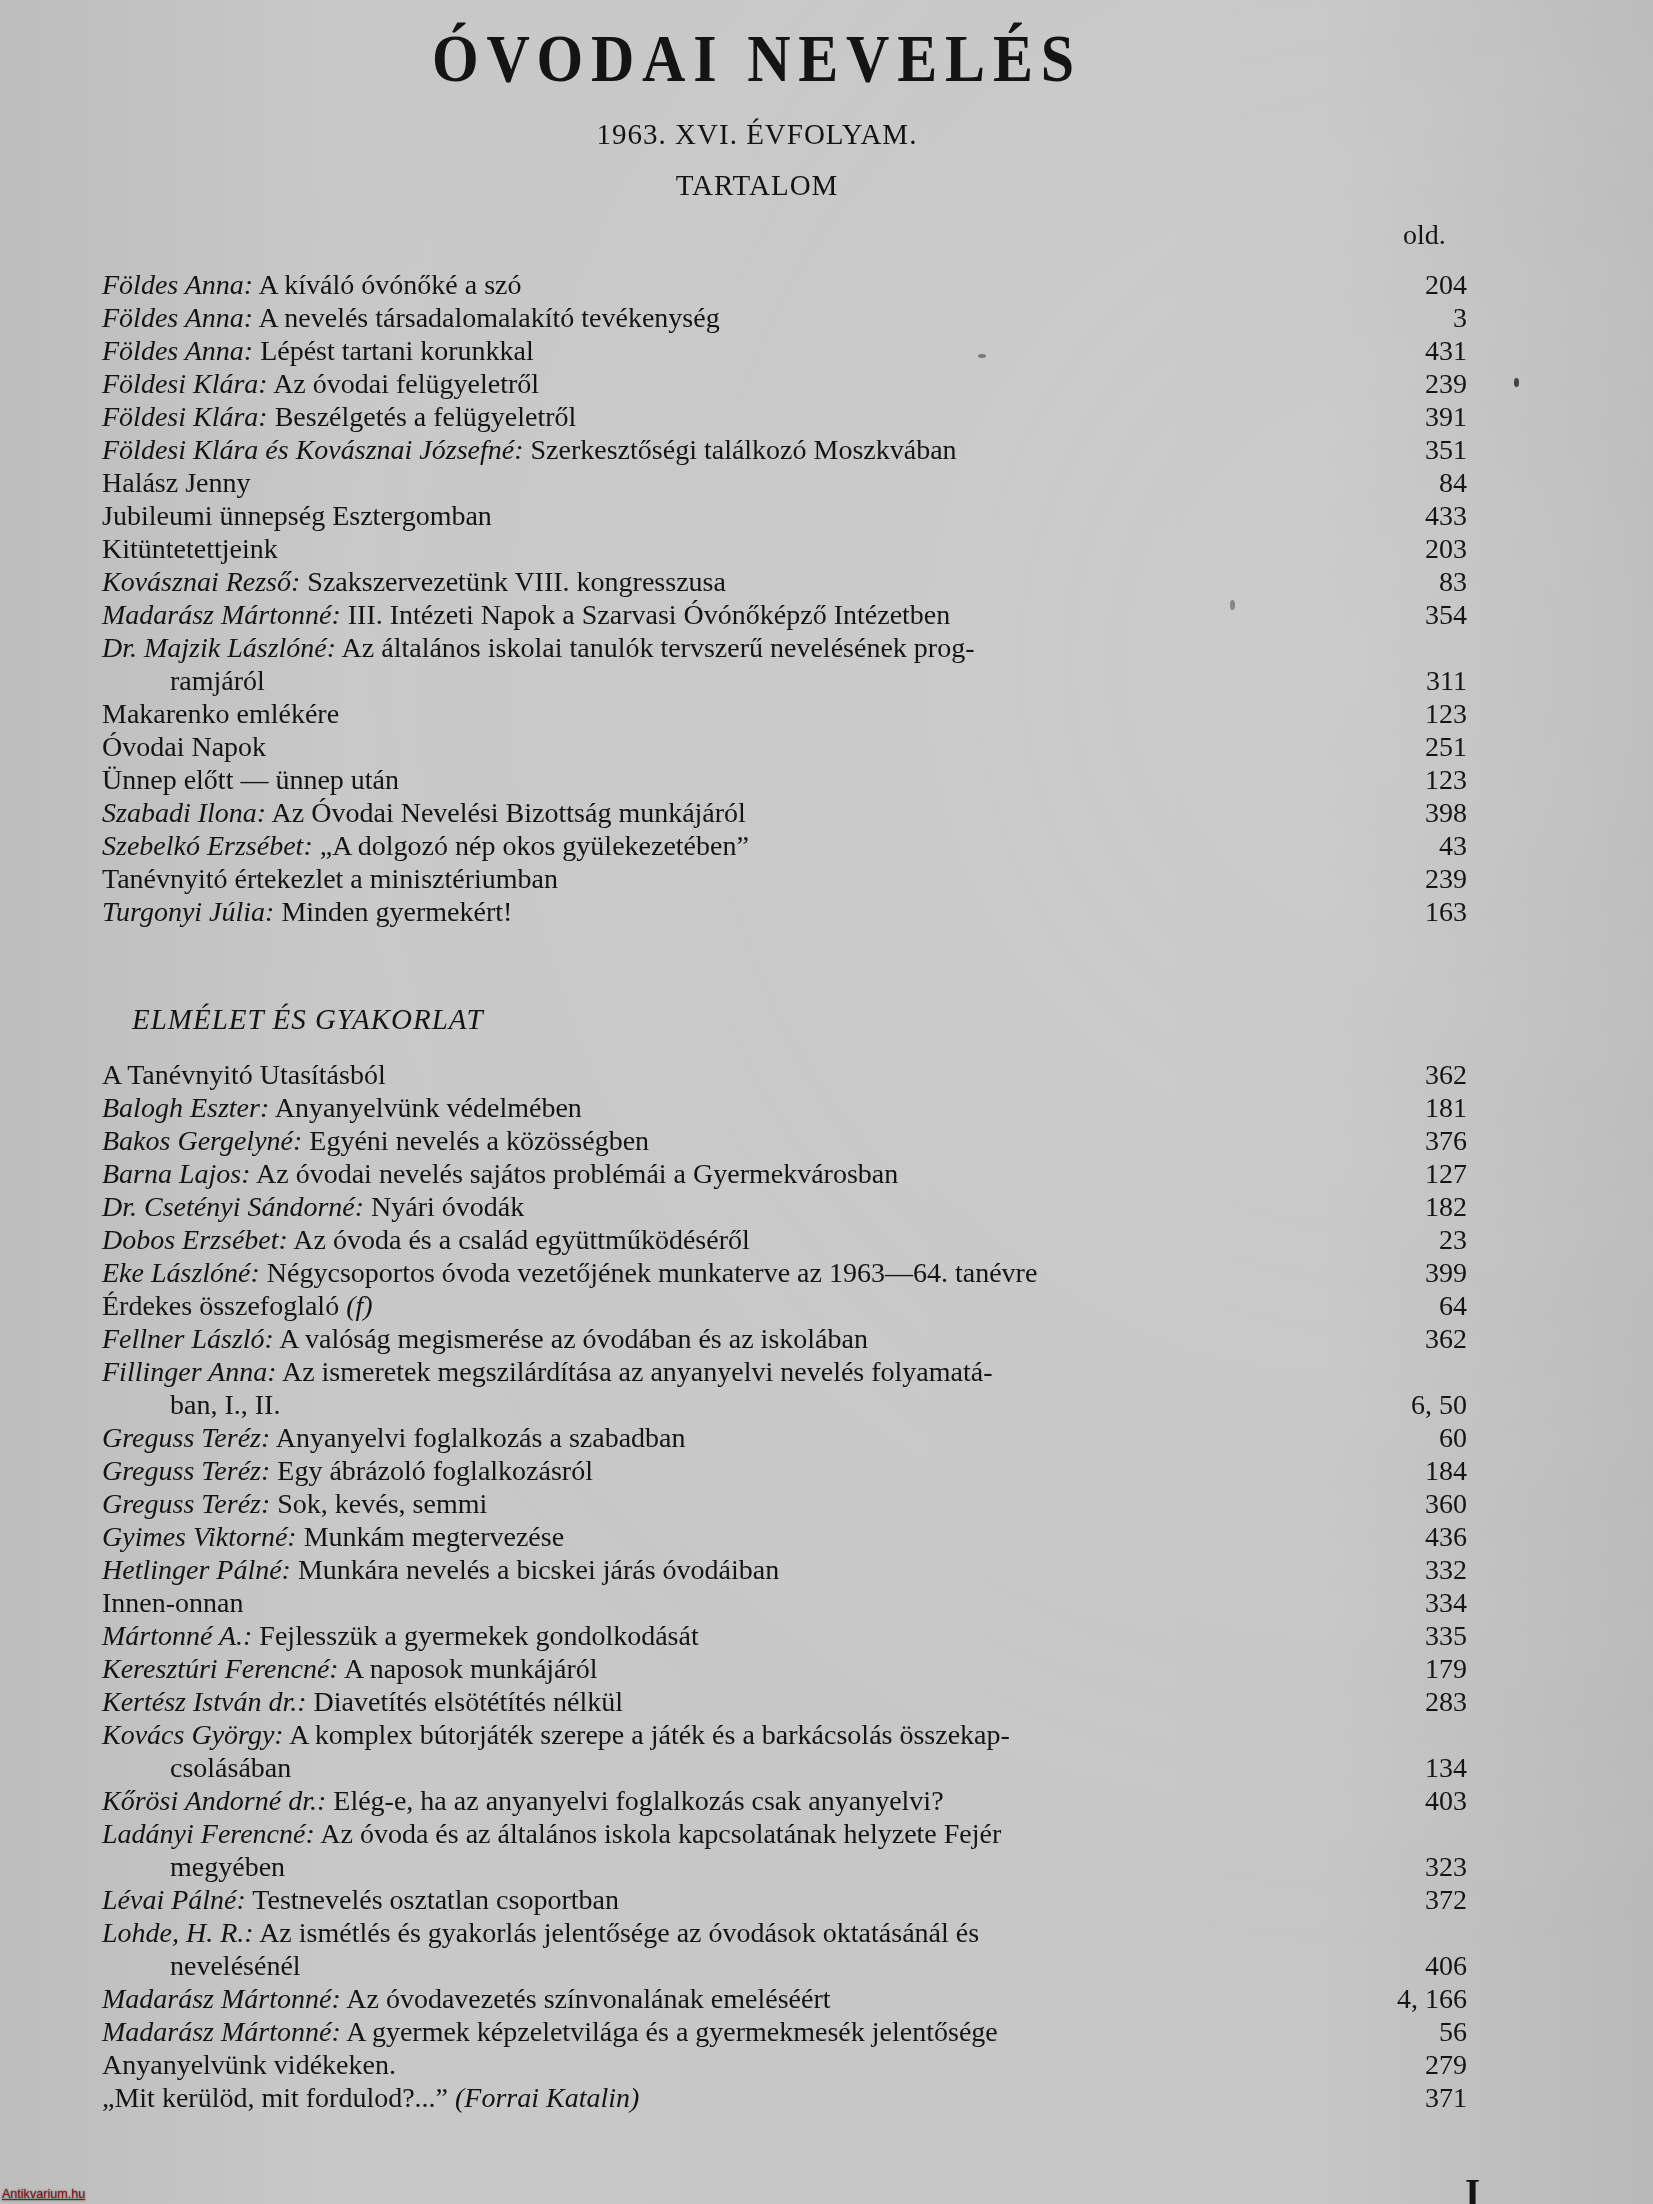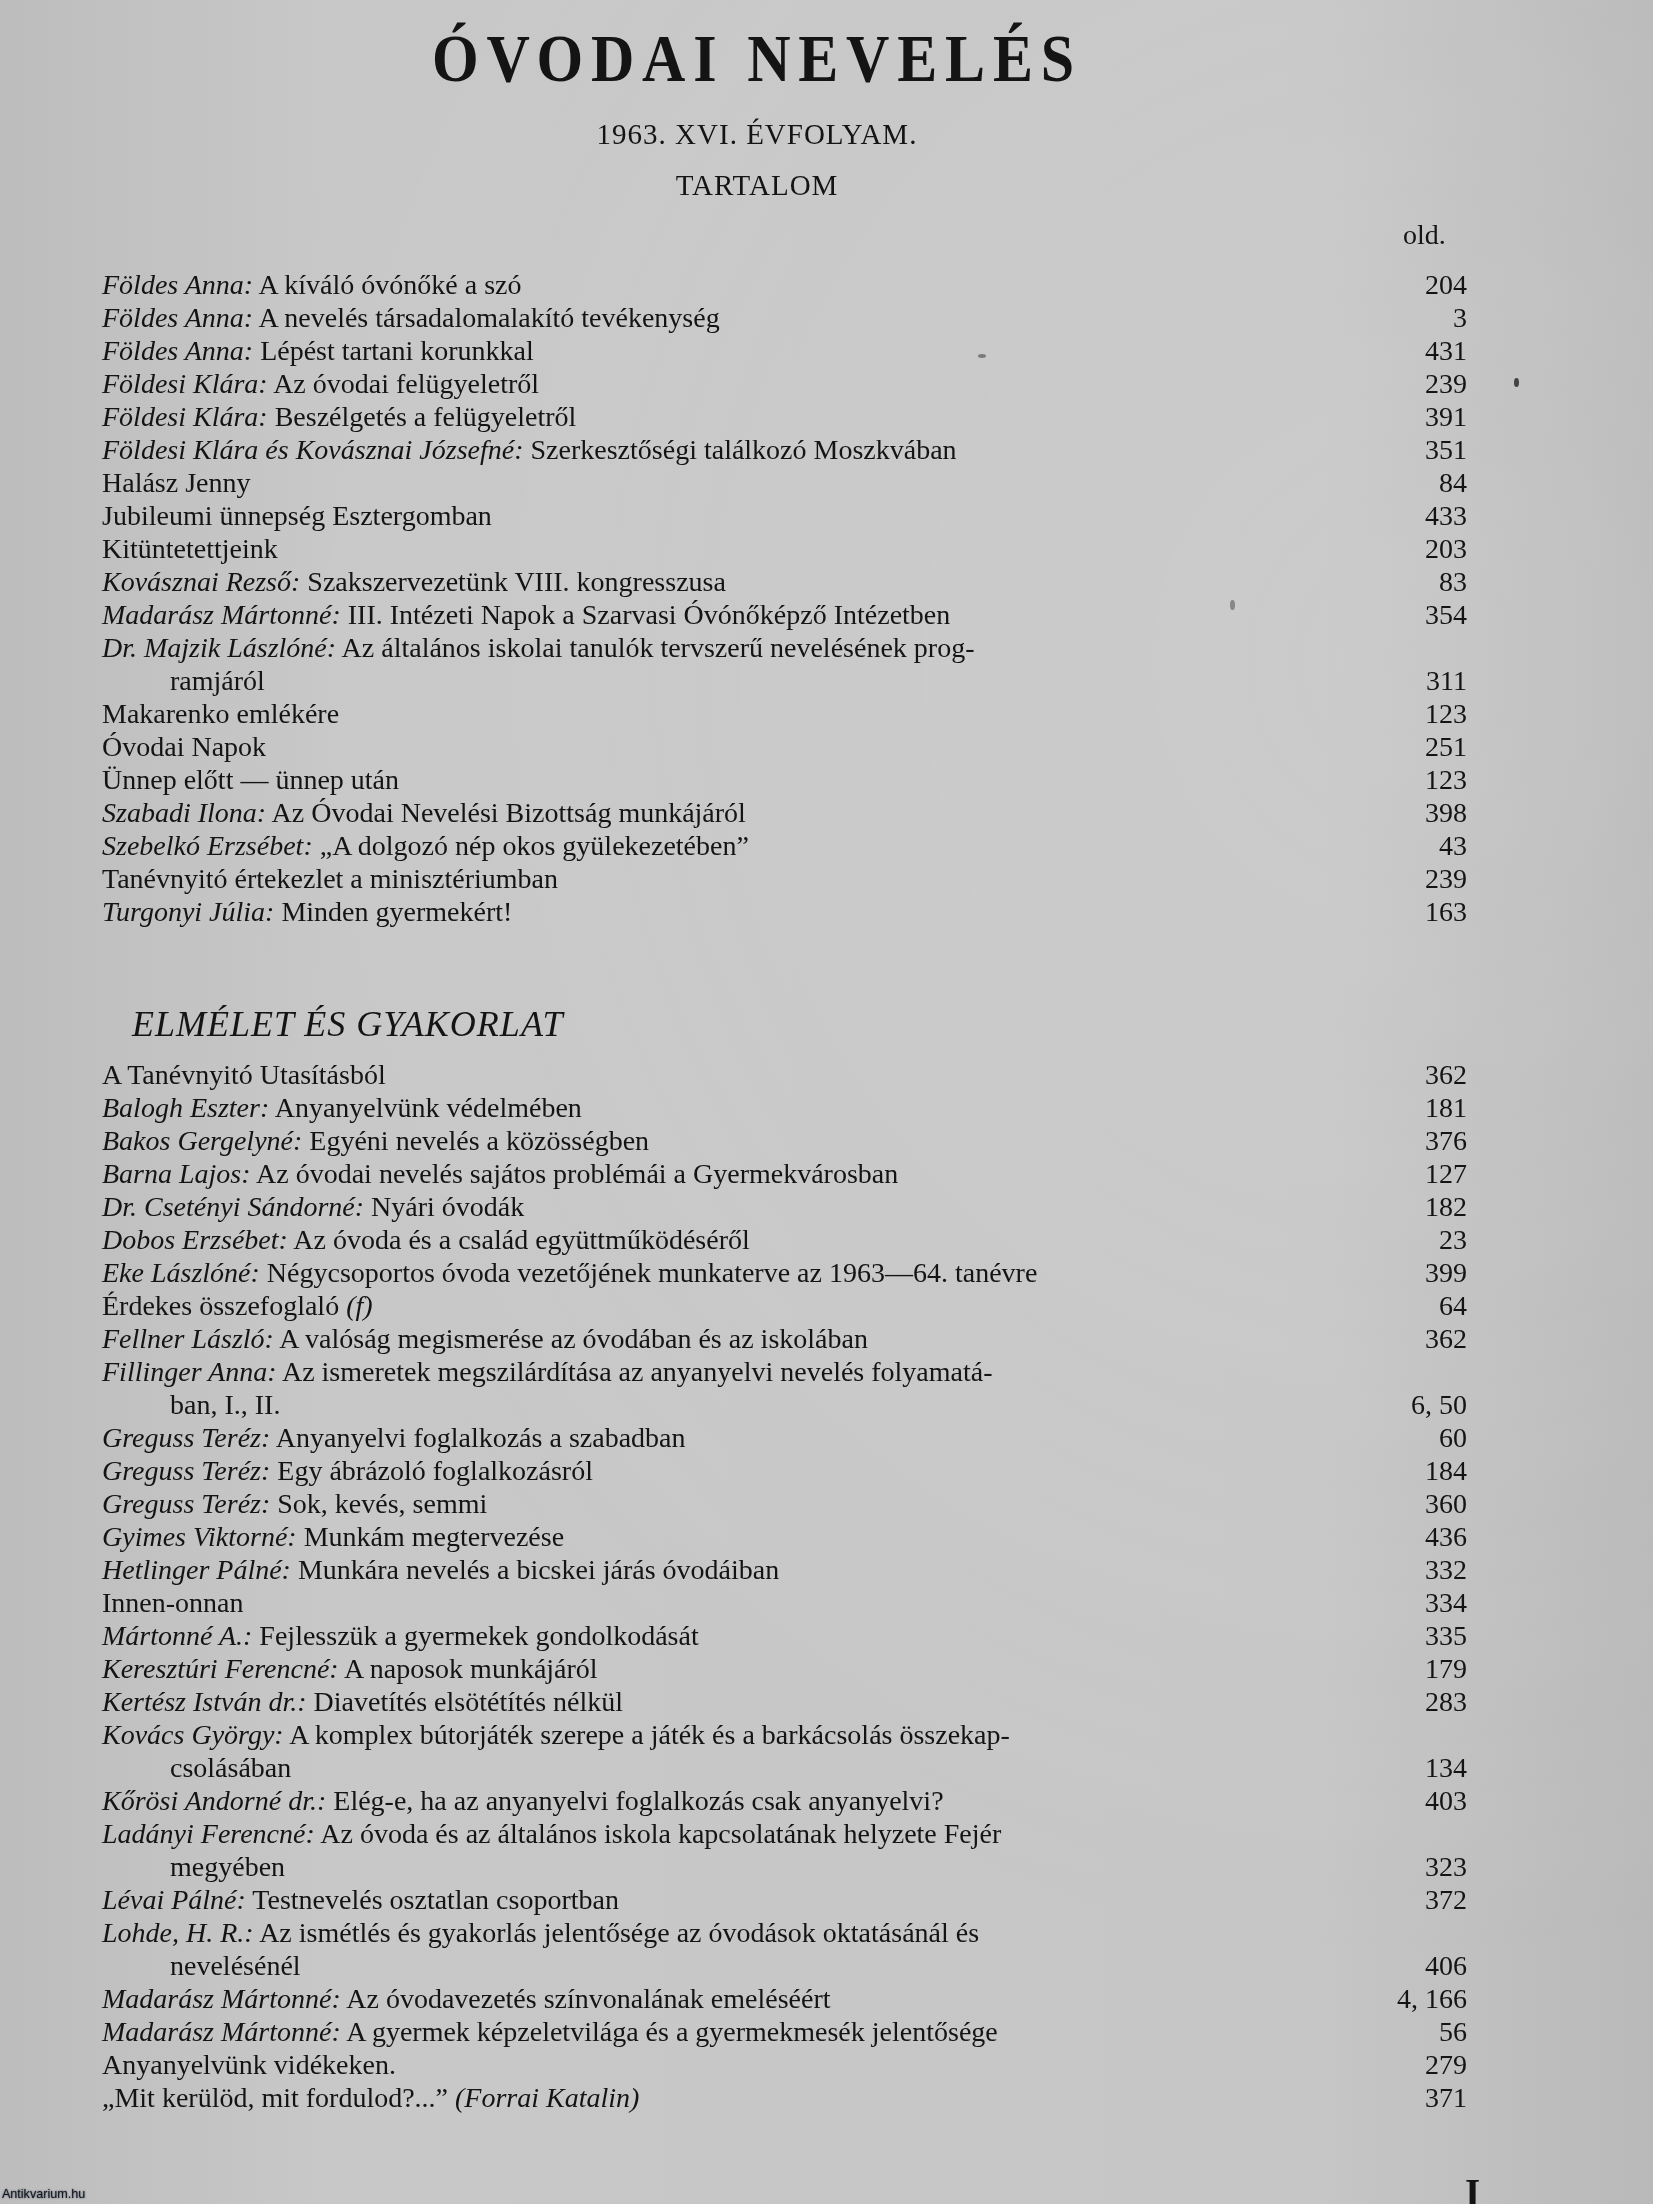--- a/index.html
+++ b/index.html
@@ -31,37 +31,37 @@
   }
   .page-col-label {
     position: absolute; left: 1403px; top: 219px; font-size: 28px;
     font-family: "Liberation Serif", serif;
   }
   .entries { position: absolute; left: 62px; width: 1405px; }
   .entries.s1 { top: 268px; }
   .entries.s2 { top: 1058px; }
   .section-heading {
     position: absolute; left: 132px; top: 1003px; font-style: italic;
-    font-size: 36px; font-family: "Liberation Serif", serif; letter-spacing: 1px;
+    font-size: 29px; font-family: "Liberation Serif", serif; letter-spacing: 1px;
   }
   .entry { position: relative; font-size: 28px; line-height: 33px;
     font-family: "Liberation Serif", serif; margin-left: 40px; }
   .entry .line { display: flex; align-items: baseline; }
   .entry .text { flex: 0 1 auto; white-space: nowrap; }
   .entry .author { font-style: italic; }
   .entry .cont { padding-left: 68px; white-space: nowrap; }
   .entry .pg { position: absolute; right: 0; bottom: 0; width: 116px; text-align: right;
     white-space: nowrap; }
   .roman-numeral {
     position: absolute; left: 1465px; top: 2170px; font-size: 39px; font-weight: bold;
     font-family: "Liberation Serif", serif;
   }
   .watermark {
-    position: absolute; left: 1.9px; top: 2187px; font-size: 12.6px; color: #0f172a;
-    font-family: "Liberation Sans", sans-serif; text-shadow: 0 0 1.9px #333;
+    position: absolute; left: 1.9px; top: 2187px; font-size: 12.6px; color: #7f1d1d;
+    font-family: "Liberation Sans", sans-serif; text-shadow: 0 0 1.9px #333; text-decoration: underline;
   }
   .speck { position: absolute; background: #444; border-radius: 50%; }
 </style>
 </head>
 <body>
 
 <div class="page">
   <div class="right-edge"></div>
 
   <div class="title">ÓVODAI NEVELÉS</div>

